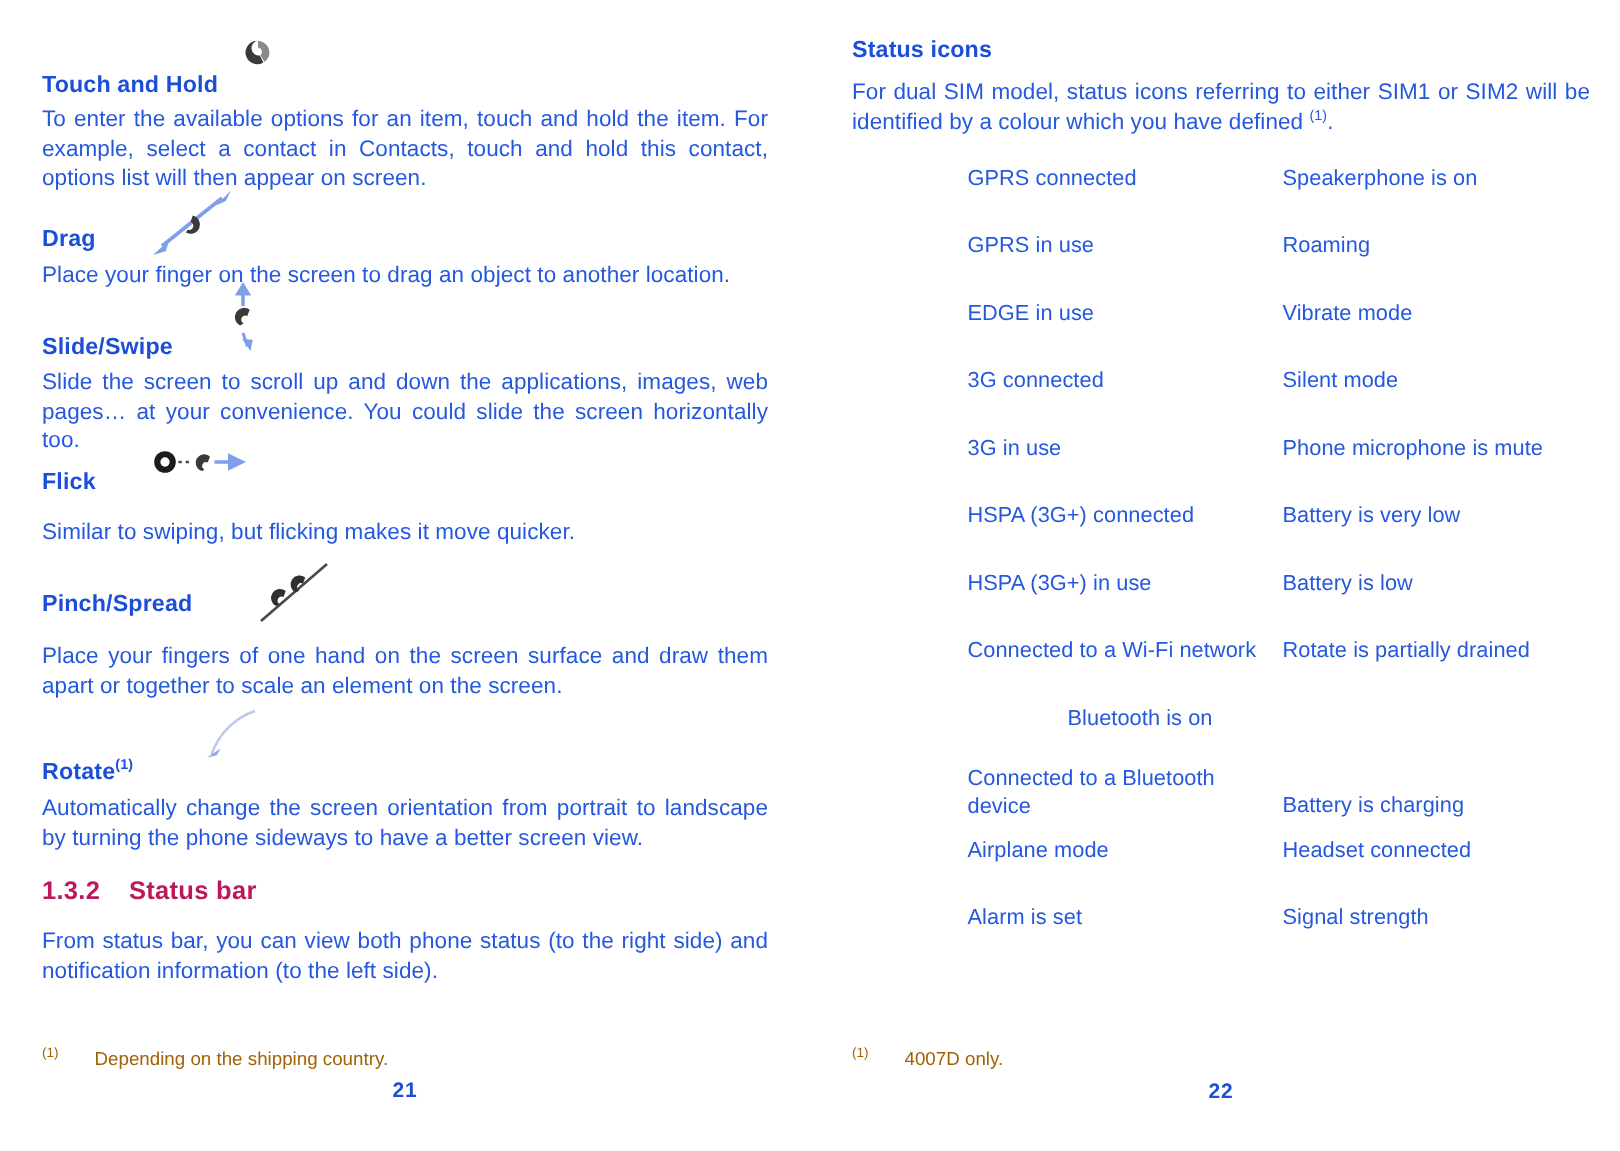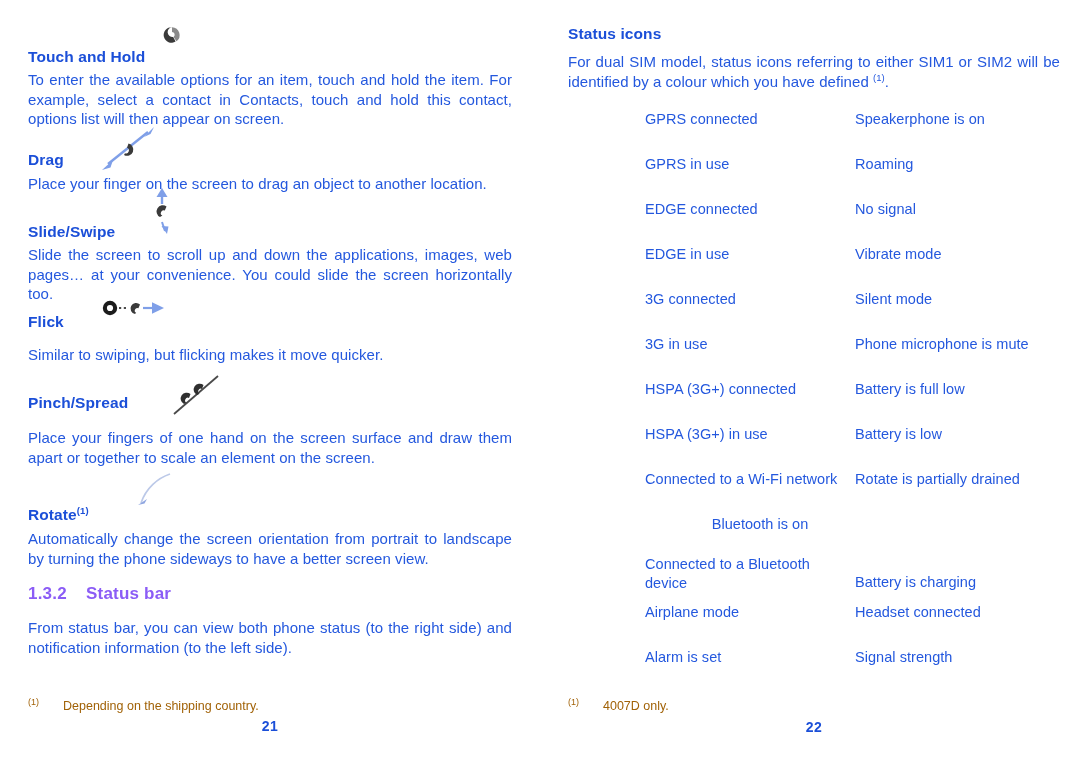--- a/index.html
+++ b/index.html
@@ -53,21 +53,21 @@
 
   .sup {
     font-size: 9.5px;
     vertical-align: super;
     line-height: 0;
   }
 
   h2.sec {
     font-size: 17px;
     font-weight: bold;
-    color: #8b5cf6;
+    color: #be185d;
     margin: 0;
     letter-spacing: 0.2px;
   }
   h2.sec .num { display: inline-block; width: 58px; }
 
   .footnote {
     position: absolute;
     font-size: 12.5px;
     color: #a16207;
     line-height: 16px;
@@ -225,38 +225,34 @@
 
       <div class="irow">
         <span class="icell c0">GPRS connected</span>
         <span class="icell c1">Speakerphone is on</span>
       </div>
       <div class="irow">
         <span class="icell c0">GPRS in use</span>
         <span class="icell c1">Roaming</span>
       </div>
       <div class="irow">
-        <span class="icell c0">EDGE connected</span>
-        <span class="icell c1">No signal</span>
-      </div>
-      <div class="irow">
         <span class="icell c0">EDGE in use</span>
         <span class="icell c1">Vibrate mode</span>
       </div>
       <div class="irow">
         <span class="icell c0">3G connected</span>
         <span class="icell c1">Silent mode</span>
       </div>
       <div class="irow">
         <span class="icell c0">3G in use</span>
         <span class="icell c1">Phone microphone is mute</span>
       </div>
       <div class="irow">
         <span class="icell c0">HSPA (3G+) connected</span>
-        <span class="icell c1">Battery is full low</span>
+        <span class="icell c1">Battery is very low</span>
       </div>
       <div class="irow">
         <span class="icell c0">HSPA (3G+) in use</span>
         <span class="icell c1">Battery is low</span>
       </div>
       <div class="irow">
         <span class="icell c0">Connected to a Wi-Fi network</span>
         <span class="icell c1">Rotate is partially drained</span>
       </div>
       <div class="irow" style="height:40px;text-align:center;">

